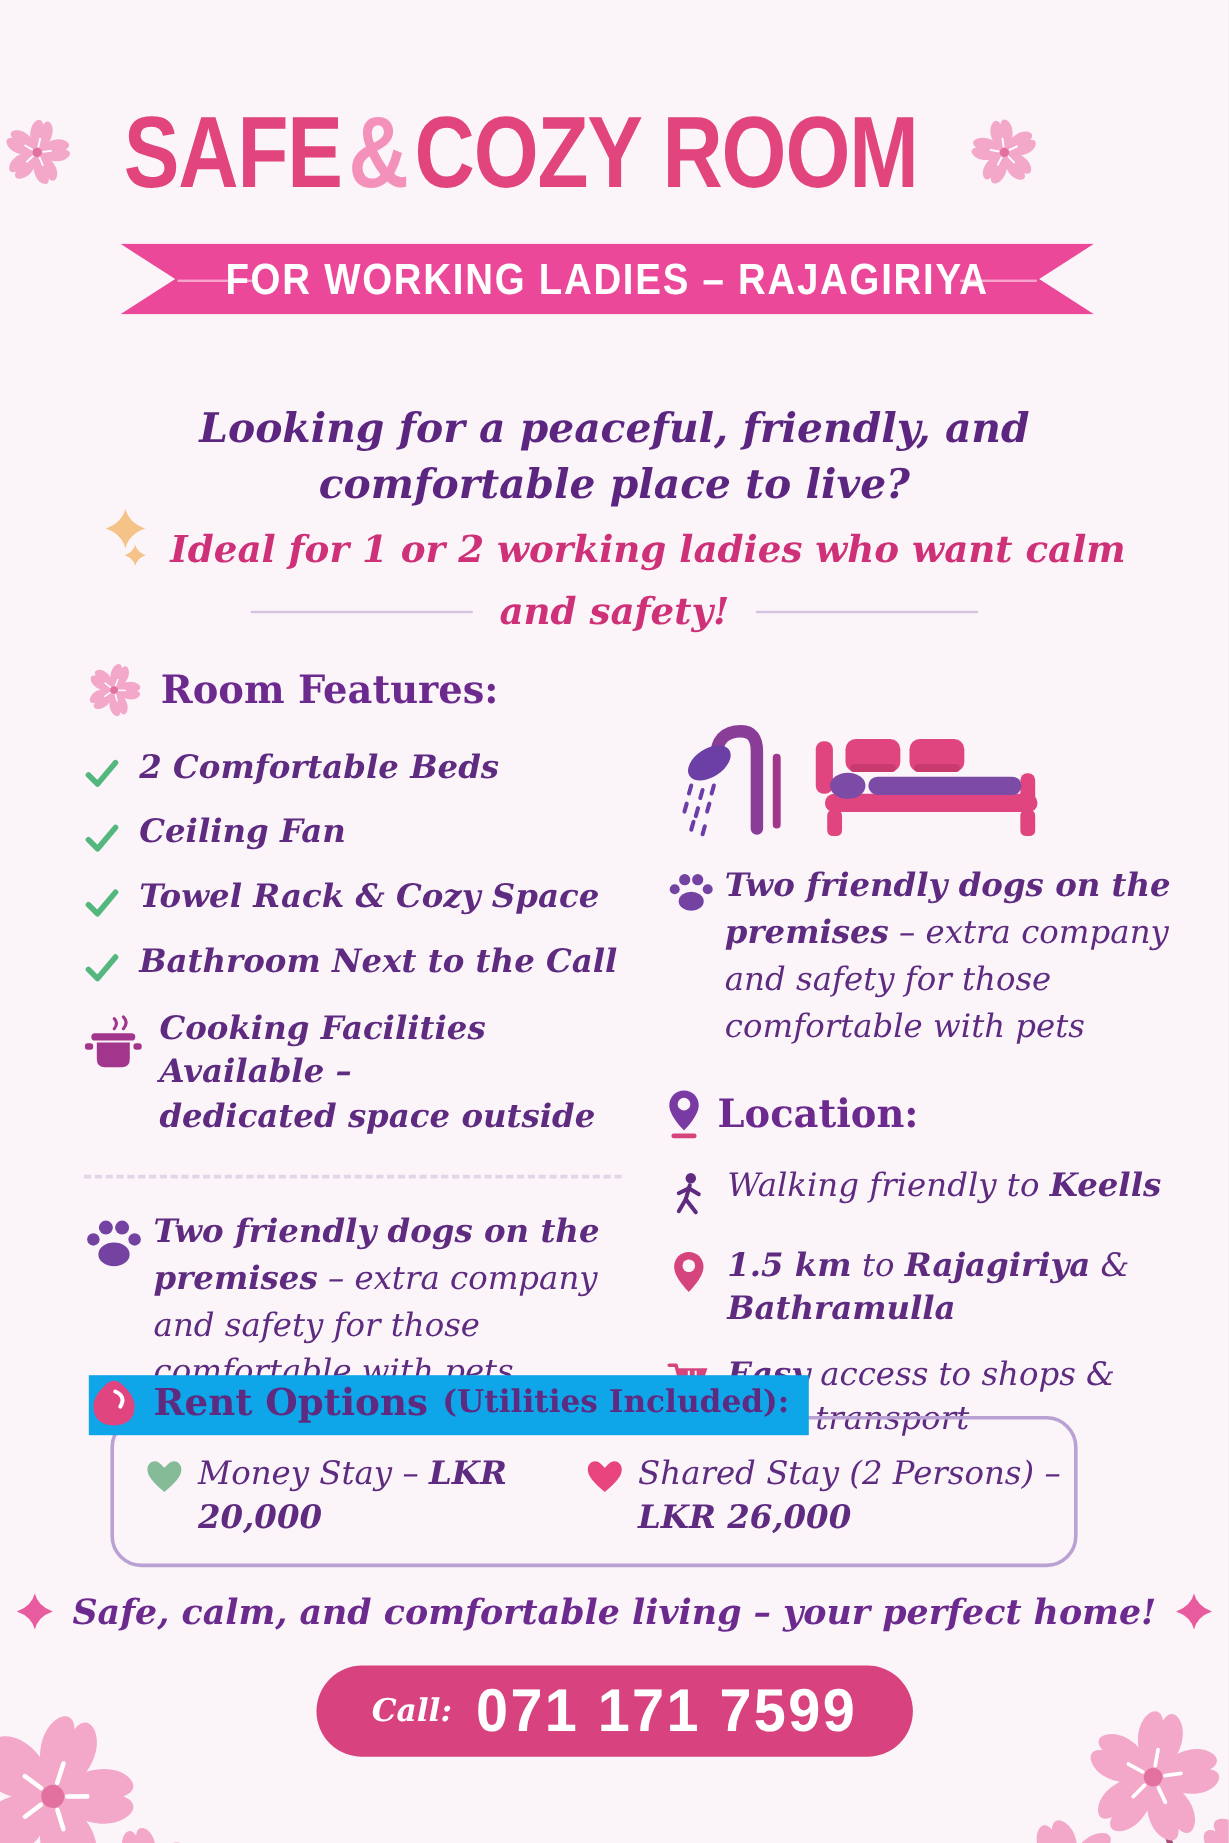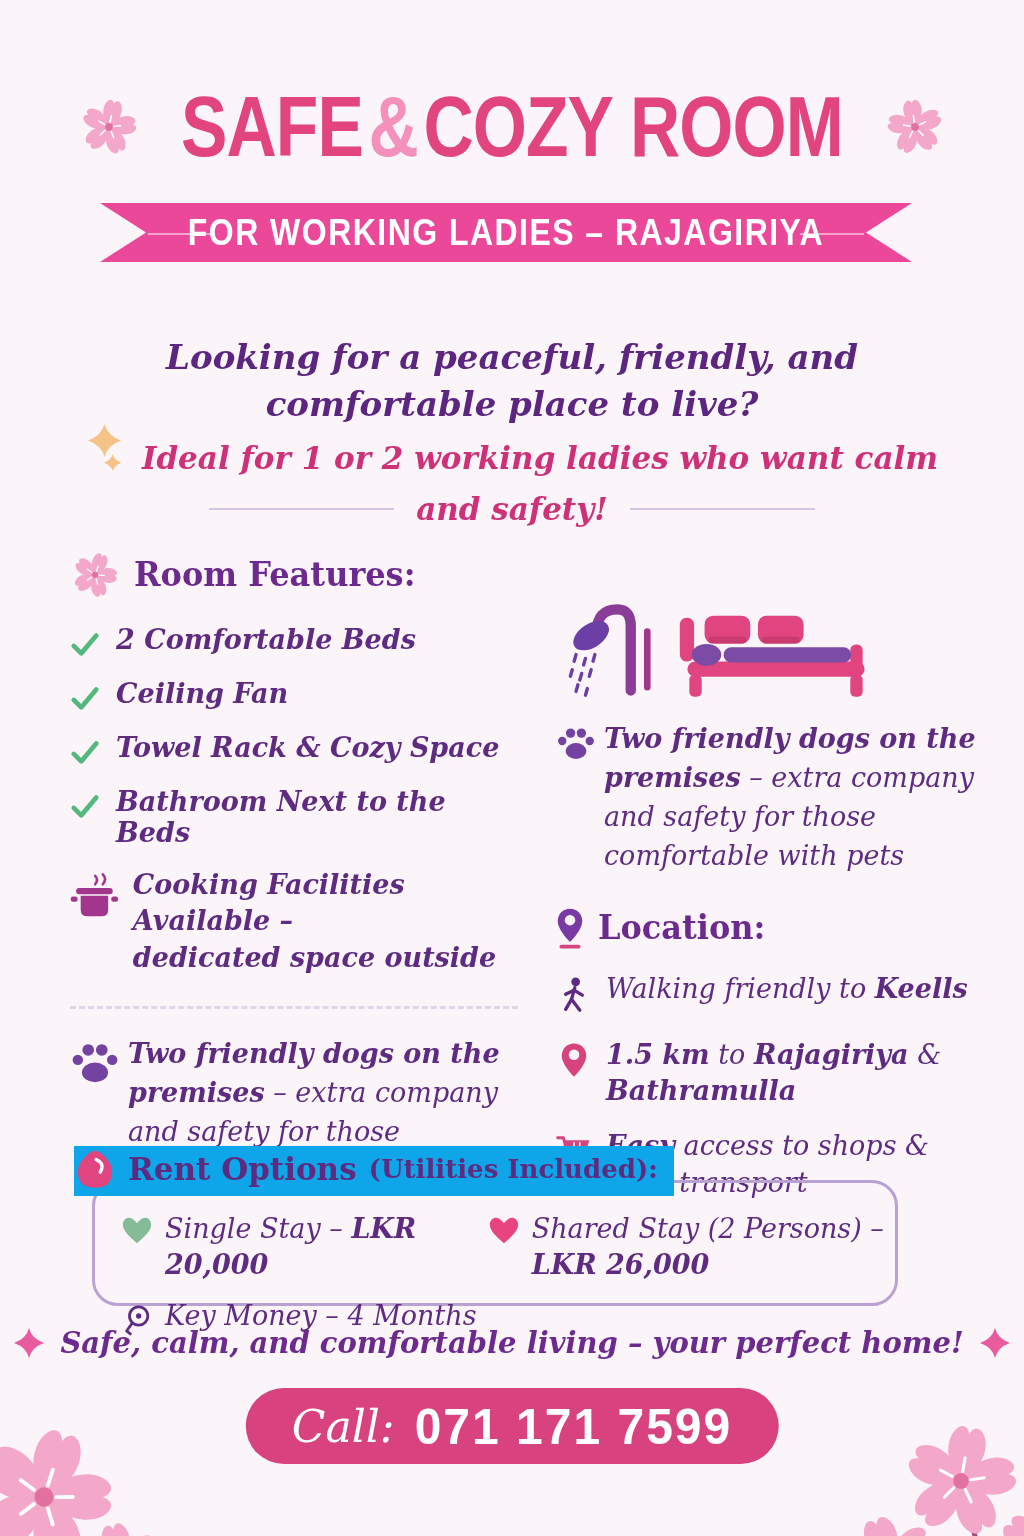--- a/index.html
+++ b/index.html
@@ -6,21 +6,21 @@
   .poster{
     position:relative;width:1024px;height:1536px;margin:0 auto;
     background:#fbf5fa;overflow:hidden;
     font-family:"DejaVu Serif",serif;color:#5e2b80;
   }
   svg{display:block;}
 
   
   .title-row{
     position:absolute;top:84px;left:0;right:0;
-    display:flex;justify-content:center;align-items:center;gap:20px;
+    display:flex;justify-content:flex-start;align-items:center;gap:20px;
   }
   .title-row h1{
     margin:0;font-family:"Liberation Sans",sans-serif;font-weight:900;
     font-size:74px;letter-spacing:-1px;color:#e2447d;white-space:nowrap;
     transform:scale(.94,1.14);
   }
   .title-row h1 .amp{color:#f391bb;margin:0 6px;}
 
   .banner{
     position:absolute;top:203px;left:100px;width:812px;height:59px;
@@ -103,21 +103,21 @@
   .tagline{
     position:absolute;top:1326px;left:0;right:0;
     display:flex;justify-content:center;align-items:center;gap:16px;
     font-style:italic;font-weight:700;font-size:29px;color:#6d2a8e;
   }
   .call-btn{
     position:absolute;top:1388px;left:50%;transform:translateX(-50%);
     background:#d8437f;border-radius:40px;height:76px;padding:0 46px;
     display:flex;align-items:center;gap:20px;color:#fff;cursor:pointer;
   }
-  .call-label{font-style:italic;font-weight:400;font-size:44px;}
+  .call-label{font-style:italic;font-weight:700;font-size:26px;}
   .call-number{font-family:"Liberation Sans",sans-serif;font-weight:900;
     font-size:48px;letter-spacing:2px;transform:scaleY(1.05);white-space:nowrap;}
 
   .flower-bl{position:absolute;left:-28px;bottom:-58px;}
   .flower-br{position:absolute;right:-30px;bottom:-60px;}
 </style>
 </head>
 <body>
 
 <div class="poster">
@@ -211,21 +211,21 @@
       <li>
         <svg width="30" height="30" viewBox="0 0 32 32">
             <path d="M4 18 L12 26 L28 7" stroke="#54b77e" stroke-width="5" fill="none" stroke-linecap="round" stroke-linejoin="round"></path>
           </svg>
         <span>Towel Rack &amp; Cozy Space</span>
       </li>
       <li>
         <svg width="30" height="30" viewBox="0 0 32 32">
             <path d="M4 18 L12 26 L28 7" stroke="#54b77e" stroke-width="5" fill="none" stroke-linecap="round" stroke-linejoin="round"></path>
           </svg>
-        <span>Bathroom Next to the Beds</span>
+        <span>Bathroom Next to the Call</span>
       </li>
     </ul>
 
     <div class="cooking">
       <svg width="56" height="62" viewBox="0 0 64 66">
         <g stroke="#a2368d" stroke-width="3.4" fill="none" stroke-linecap="round">
           <path d="M33 4 q 5 5 0 11"></path>
           <path d="M43 2 q 6 6 0 13"></path>
         </g>
         <g fill="#a2368d">
@@ -366,31 +366,21 @@
   </div>
 
   <div class="rent-box">
     <div>
       <div class="rent-item">
         <span class="ri-ic">
           <svg width="32" height="30" viewBox="0 0 38 36">
               <use href="#heart" fill="#85bb97"></use>
             </svg>
         </span>
-        <span><span>Single Stay – </span><b>LKR 20,000</b></span>
-      </div>
-      <div class="rent-item">
-        <span class="ri-ic">
-          <svg width="30" height="38" viewBox="0 0 36 42">
-            <circle cx="20" cy="15" r="11" stroke="#5e2b80" stroke-width="3.4" fill="none"></circle>
-            <circle cx="20" cy="15" r="3.2" fill="#5e2b80"></circle>
-            <path d="M12 24 L5.5 33 L10 36.5" stroke="#5e2b80" stroke-width="3.4" fill="none" stroke-linecap="round" stroke-linejoin="round"></path>
-          </svg>
-        </span>
-        <span>Key Money – 4 Months</span>
+        <span><span>Money Stay – </span><b>LKR 20,000</b></span>
       </div>
     </div>
     <div>
       <div class="rent-item">
         <span class="ri-ic">
           <svg width="32" height="30" viewBox="0 0 38 36">
               <use href="#heart" fill="#e8457f"></use>
             </svg>
         </span>
         <span><span>Shared Stay (2 Persons) – </span><b>LKR 26,000</b></span>

